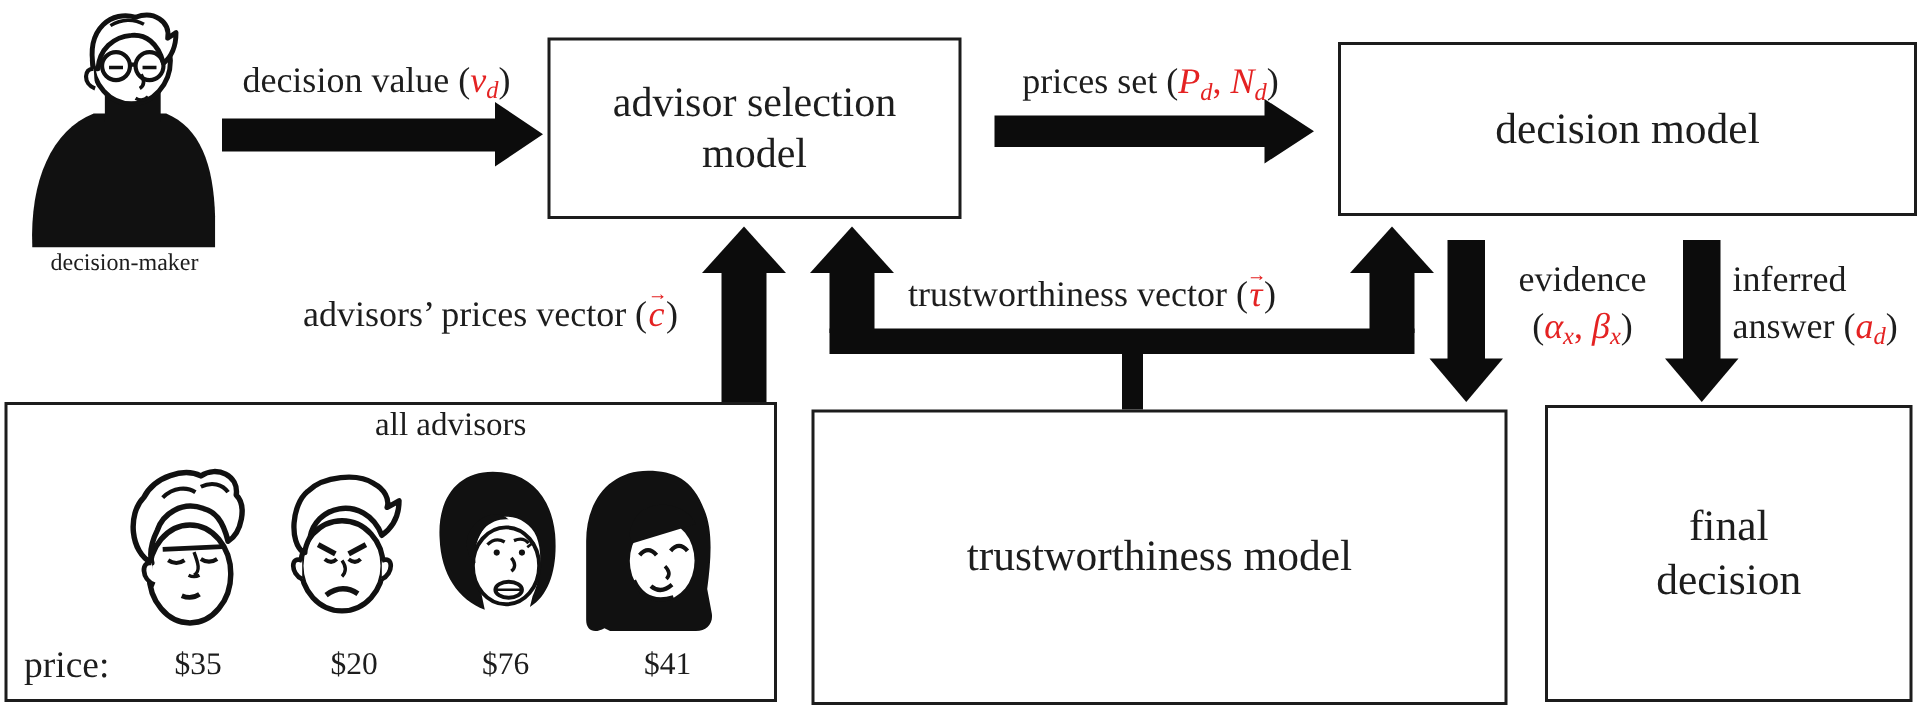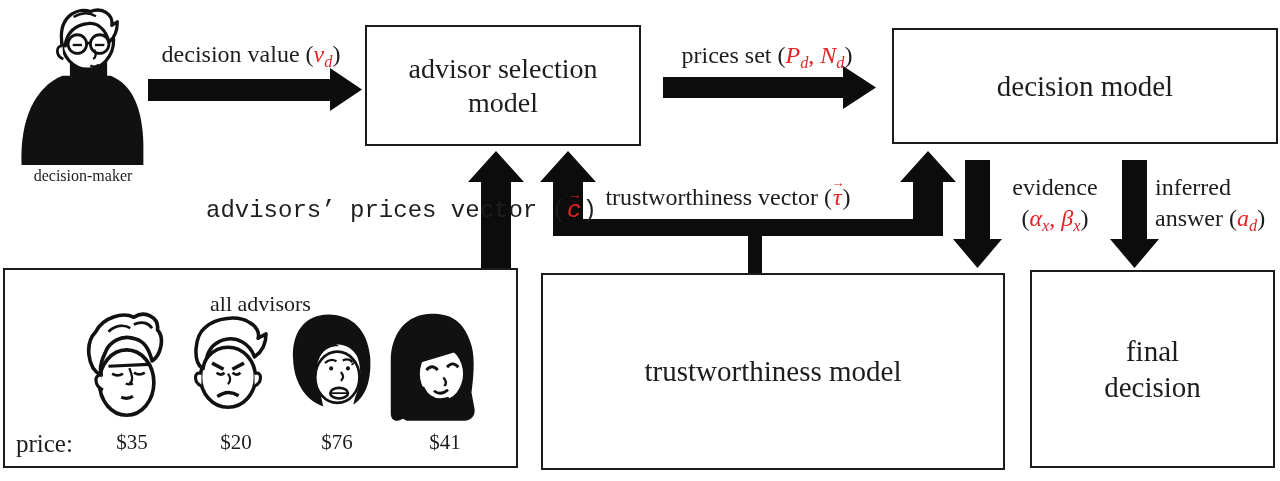--- a/index.html
+++ b/index.html
@@ -16,35 +16,35 @@
   .box-advisor-sel{left:365px;top:25px;width:272px;height:117px;font-size:28px;line-height:34px;align-items:center;}
   .box-decision{left:892px;top:28px;width:382px;height:112px;font-size:29px;}
   .box-trust{left:541px;top:273px;width:460px;height:193px;font-size:29px;}
   .box-final{left:1030px;top:270px;width:241px;height:194px;font-size:29px;line-height:36px;}
   .box-all-advisors{left:3px;top:268px;width:511px;height:196px;display:block;}
 
   .lbl{position:absolute;z-index:2;white-space:nowrap;}
   .arrow-lbl{font-size:24px;}
   .lbl-decision-value{left:140px;top:41px;width:222px;text-align:center;}
   .lbl-advisor-set{left:656px;top:42px;width:222px;text-align:center;}
-  .lbl-prices-vector{left:206px;top:197px;width:276px;text-align:center;font-family:Liberation Mono, monospace;}
+  .lbl-prices-vector{left:189px;top:197px;width:276px;text-align:center;}
   .lbl-trust-vector{left:588px;top:184px;width:280px;text-align:center;}
   .lbl-evidence{left:1000px;top:172px;line-height:31px;text-align:center;white-space:normal;width:110px;}
   .lbl-inferred{left:1155px;top:172px;line-height:31px;text-align:left;white-space:normal;width:130px;}
   .lbl-person{left:0px;top:167px;width:166px;text-align:center;font-size:16px;}
 
   .ri{color:#e42222;font-style:italic;}
   .rsub{color:#e42222;font-style:italic;font-size:0.68em;vertical-align:-0.28em;}
   .rk{color:#e42222;}
   .vec{position:relative;display:inline-block;color:#e42222;font-style:italic;padding:0 1px;}
   .vec .arr{position:absolute;left:55%;transform:translateX(-50%);top:-0.62em;font-size:0.55em;font-style:normal;color:#e42222;line-height:1;}
 
   .person-figure{position:absolute;left:12px;top:5px;z-index:2;}
 
-  .aa-title{position:absolute;left:0;top:21px;width:100%;text-align:center;font-size:22px;}
+  .aa-title{position:absolute;left:0;top:0;width:100%;text-align:center;font-size:22px;padding-left:40px;}
   .aa-face{position:absolute;top:40px;z-index:2;}
   .aa-face-1{left:72px;}
   .aa-face-2{left:178px;}
   .aa-face-3{left:276px;}
   .aa-face-4{left:374px;}
   .aa-price-label{position:absolute;left:11px;top:160px;font-size:25px;}
   .aa-price{position:absolute;top:160px;font-size:21px;transform:translateX(-50%);}
   .aa-price-1{left:127px;}
   .aa-price-2{left:231px;}
   .aa-price-3{left:332px;}

